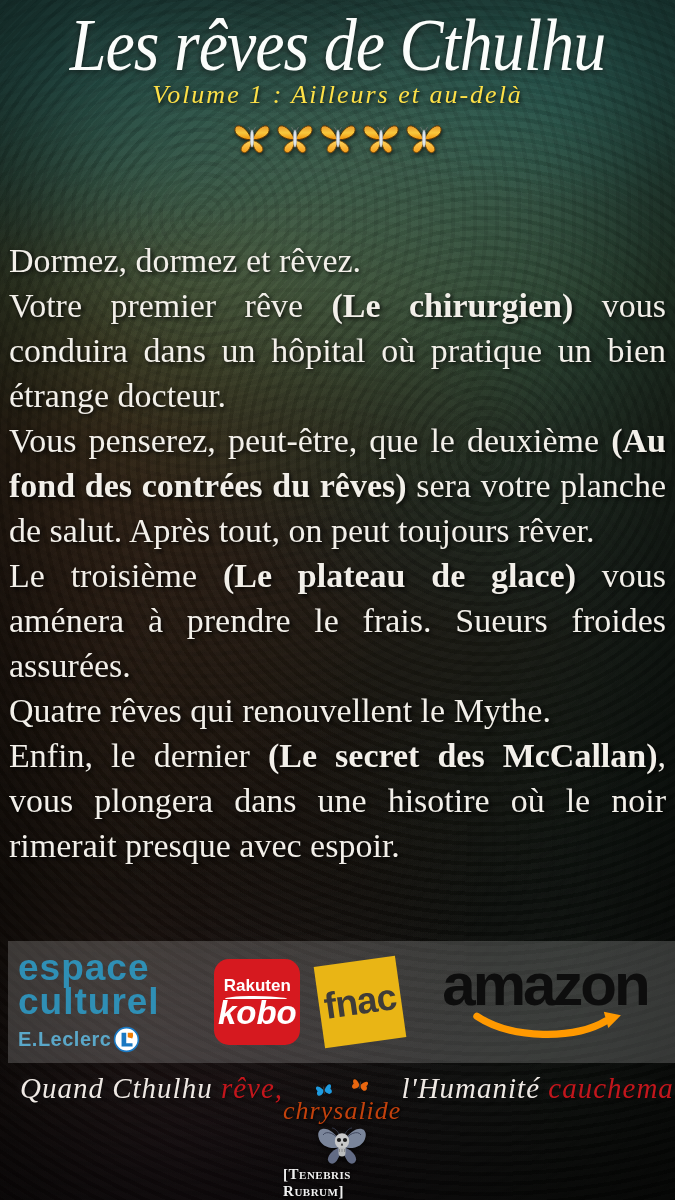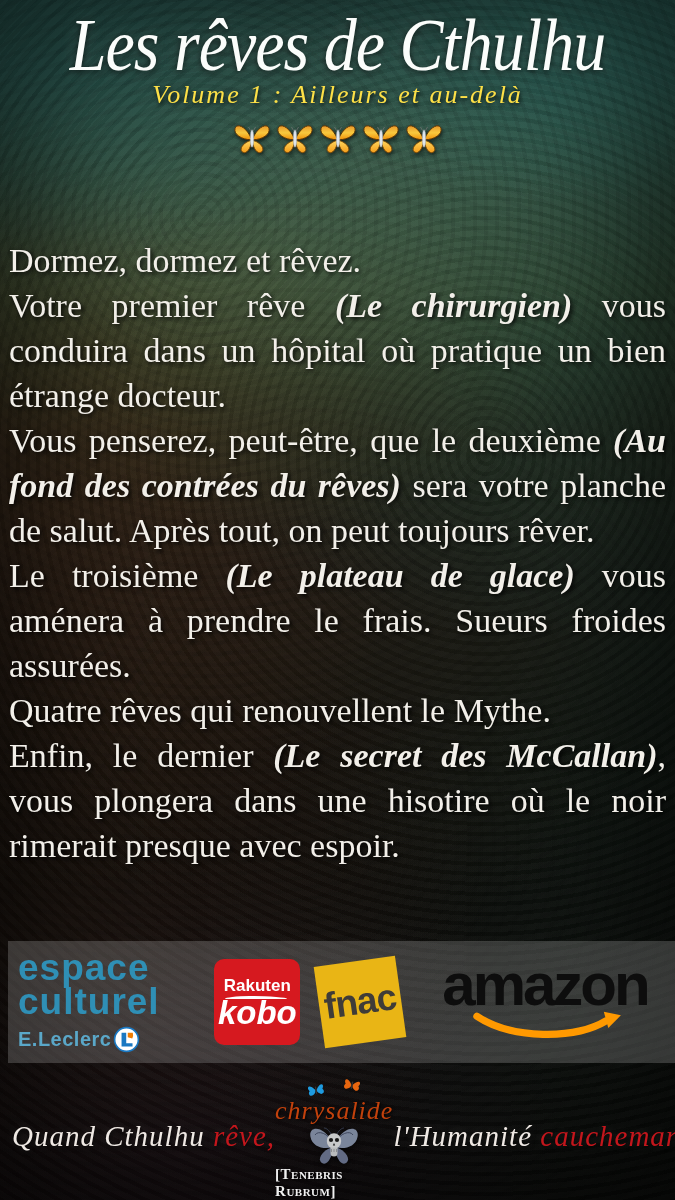--- a/index.html
+++ b/index.html
@@ -44,58 +44,58 @@
   .subtitle { margin-top:-14px; font-size:26px; font-style:italic; color:#fde047;
     letter-spacing:2px; text-shadow: 1px 2px 4px rgba(0,0,0,.8); }
   .rating { margin-top:10px; display:flex; justify-content:center; gap:3px; }
   .bfly { width:40px; height:36px; filter: drop-shadow(1px 2px 2px rgba(0,0,0,.6)); }
 
   
   .blurb { position:absolute; top:238px; left:0; width:675px; padding:0 9px; z-index:3;
     color:var(--body-text,#f2efe9); font-size:34px; line-height:45px;
     text-shadow: 2px 2px 4px rgba(0,0,0,.85); }
   .para { margin:0; text-align:justify; }
-  .seg.book { font-style:italic; font-weight:bold; }
+  .seg.book { font-weight:bold; }
 
   
   .stores { position:absolute; top:941px; left:8px; width:675px; height:122px; z-index:3;
     background: var(--band-overlay, rgba(235,235,235,.20));
     display:flex; align-items:center; justify-content:space-between;
     padding:0 12px 0 10px; }
   .store { display:flex; flex-direction:column; justify-content:center; }
 
   .leclerc { width:178px; font-family:"Liberation Sans", sans-serif; line-height:.92; }
   .ec-line1, .ec-line2 { font-size:37px; font-weight:bold; letter-spacing:1px;
     color: var(--leclerc-blue,#2f8fb5); }
   .ec-brand-row { display:flex; align-items:center; gap:2px; margin-top:7px; }
   .ec-brand { font-size:20px; font-weight:bold; color:var(--leclerc-brand-blue,#5aa7c8);
     letter-spacing:.5px; }
   .ec-badge { width:27px; height:27px; }
 
-  .kobo { width:86px; height:86px; background:var(--kobo-red,#d6191f); border-radius:10px;
+  .kobo { width:86px; height:86px; background:var(--kobo-red,#d6191f); border-radius:15px;
     align-items:center; font-family:"Liberation Sans", sans-serif; color:#fff; }
   .kobo-rakuten { font-size:17px; font-weight:bold; position:relative; }
   .kobo-rakuten::after { content:""; position:absolute; left:2%; right:6%; bottom:-3px;
     height:3px; background:#fff; border-radius:40% 60% 0 0 / 100% 100% 0 0; }
   .kobo-name { font-size:33px; font-weight:bold; line-height:1;font-style:italic; }
 
   .fnac { width:82px; height:82px; background:var(--fnac-yellow,#e9b515);
     transform:rotate(-8deg); align-items:center; justify-content:center;
     font-family:"Liberation Sans", sans-serif; }
   .fnac-word { font-size:37px; font-weight:bold; color:var(--fnac-text,#3f3c38);
     letter-spacing:-1px; }
 
   .amazon { width:252px; align-items:center; margin-top:-4px; }
   .amazon-word { font-family:"Liberation Sans", sans-serif; font-size:60px; font-weight:bold;
     color:var(--amazon-black,#0d0d0d); letter-spacing:-3px; line-height:1; }
   .amazon-smile { width:168px; height:36px; margin-top:-6px; margin-left:6px; }
 
   
   .footer { position:absolute; top:1072px; left:0; width:675px; height:128px; z-index:3;
-    display:flex; align-items:center; justify-content:space-between; padding:0 12px; }
+    display:flex; align-items:flex-start; justify-content:space-between; padding:0 20px; }
   .tagline { font-size:29px; font-style:italic; color:#efe9e4; letter-spacing:1px;
     white-space:nowrap; text-shadow: 1px 2px 4px rgba(0,0,0,.9), 0 0 10px rgba(255,255,255,.15); }
   .tagline .seg.red { color: var(--tagline-red,#c3161c); }
   .publisher { display:flex; flex-direction:column; align-items:center; width:140px;
     margin-top:4px; }
   .mini-row { display:flex; gap:16px; align-items:flex-end; height:22px; }
   .minibfly { width:20px; height:20px; }
   .mini-blue { color:#1e9be0; transform:translateY(2px) rotate(-10deg); }
   .mini-orange { color:#e8660f; transform:translateY(-3px) rotate(12deg); }
   .pub-name { font-size:26px; font-style:italic; color:#c2410c; letter-spacing:1px;

